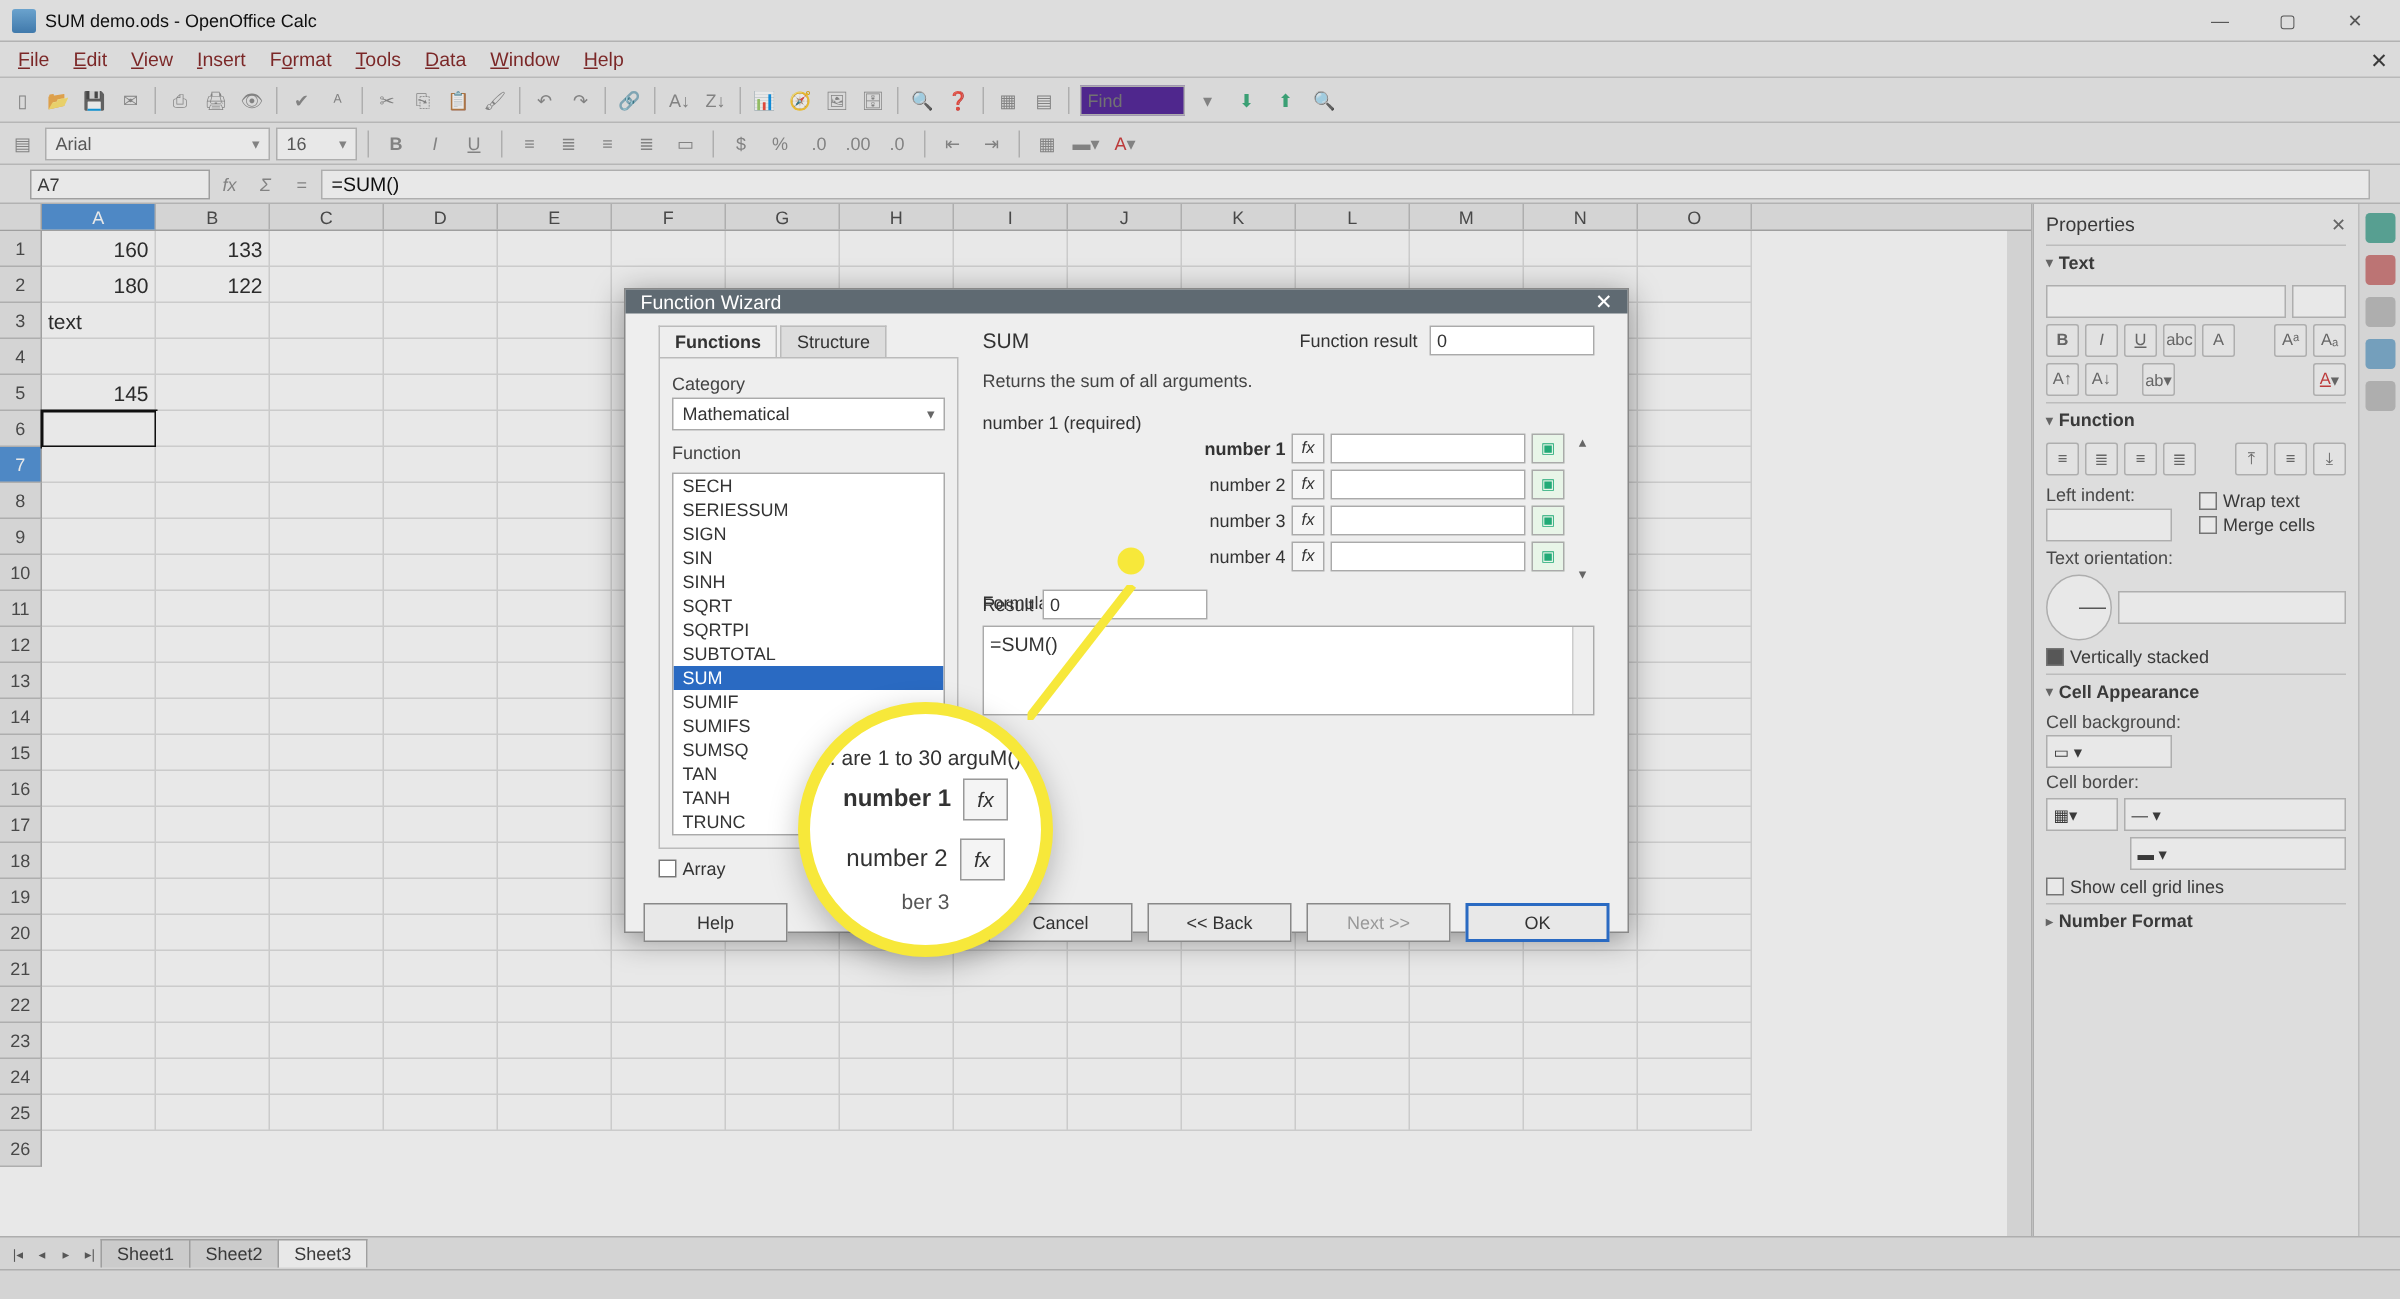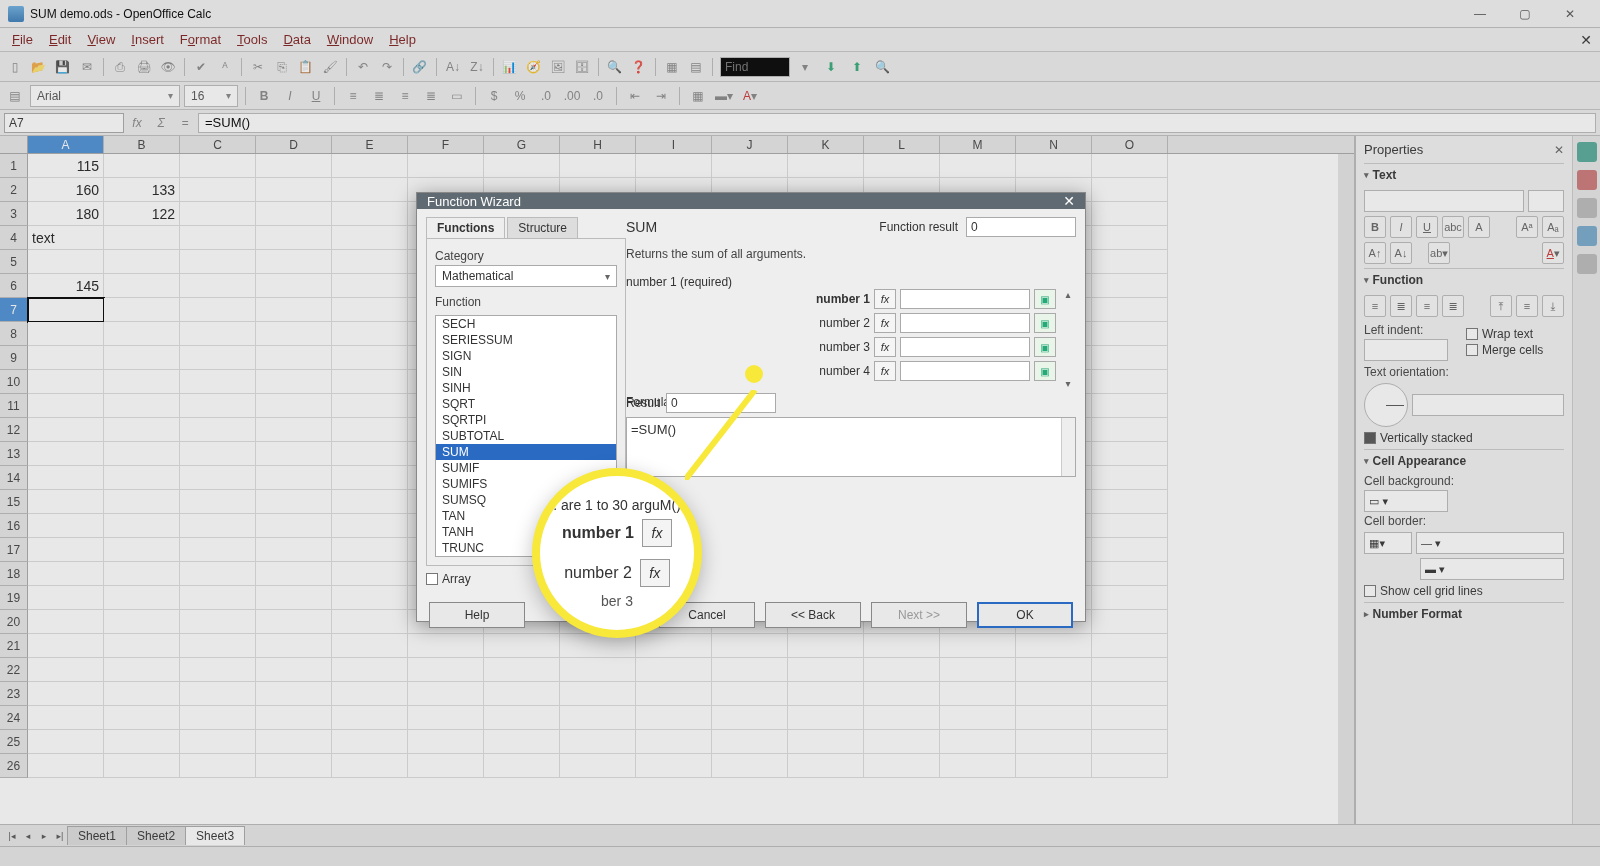--- a/index.html
+++ b/index.html
@@ -20,29 +20,29 @@
 .menubar .mi { padding: 3px 8px; color: #7f1d1d; font-size: 13px; }
 .menubar .mi u { text-decoration: underline; }
 .menubar .close-doc { margin-left: auto; width: 20px; text-align: center; font-size: 14px; }
 
 
 .toolbar { height: 30px; background: #eee; display: flex; align-items: center; padding: 0 4px; border-bottom: 1px solid #c5c5c5; gap: 2px; }
 .tbtn { width: 22px; height: 22px; display: flex; align-items: center; justify-content: center; color: #888; border-radius: 2px; }
 .tsep { width: 1px; height: 18px; background: #bbb; margin: 0 3px; }
 
 .find-box { display:flex; align-items:center; gap:4px; margin-left: 2px; }
-.find-box input { width: 70px; height: 20px; border: 1px solid #bbb; padding: 0 4px; font-size: 12px; color: #888; background: #000000; }
+.find-box input { width: 70px; height: 20px; border: 1px solid #bbb; padding: 0 4px; font-size: 12px; color: #888; background: #4c1d95; }
 
 
 .fontrow { height: 28px; background: #eee; display: flex; align-items: center; padding: 0 4px; gap: 4px; border-bottom: 1px solid #c5c5c5; }
 .fontrow .combo { height: 22px; border: 1px solid #bbb; background: #fff; display: flex; align-items: center; padding: 0 6px; font-size: 12px; color: #555; position: relative; }
 .fontrow .combo::after { content: "▾"; color: #888; margin-left: auto; font-size: 10px; }
 
 
-.fbar { height: 26px; background: #eee; display: flex; align-items: center; padding: 0 4px; gap: 2px; border-bottom: 1px solid #c0c0c0; }
+.fbar { height: 26px; background: #eee; display: flex; align-items: center; padding: 0 20px; gap: 2px; border-bottom: 1px solid #c0c0c0; }
 .namebox { width: 120px; height: 20px; border: 1px solid #aaa; background: #fff; padding: 0 4px; display: flex; align-items: center; font-size: 12px; }
 .fbar .fbtn { width: 22px; height: 20px; display:flex; align-items:center; justify-content:center; color:#888; font-style: italic; }
 .finput { flex: 1; height: 20px; border: 1px solid #bbb; background: #fff; padding: 0 6px; font-size: 13px; }
 
 
 .main { display: flex; height: calc(866px - 28px - 24px - 30px - 28px - 26px - 20px - 22px); }
 .sheet-area { flex: 1; background: #fff; position: relative; overflow: hidden; border-right: 1px solid #bbb; }
 .sidebar { width: 245px; background: #f2f2f2; border-left: 1px solid #bbb; display: flex; }
 .sidebar-content { flex: 1; padding: 6px 8px; overflow: hidden; }
 .sidebar-icons { width: 28px; background: #e8e8e8; border-left: 1px solid #ccc; display: flex; flex-direction: column; align-items: center; padding-top: 6px; gap: 8px; }
@@ -83,21 +83,21 @@
 .stab { padding: 2px 10px; font-size:12px; background:#ddd; border:1px solid #aaa; border-bottom:none; margin-left:-1px; }
 .stab.active { background:#fff; font-weight:500; }
 
 
 .statusbar { height:20px; background:#e8e8e8; border-top:1px solid #bbb; }
 
 
 .dialog { position:absolute; left:416px; top:192px; width:670px; height:430px; background:#eee; border:1px solid #888; z-index:20; box-shadow: 0 4px 20px rgba(0,0,0,.4); display:flex; flex-direction:column; }
 .dialog-titlebar { height:28px; background:#5f6a72; color:#fff; display:flex; align-items:center; padding:0 10px; font-size:13px; }
 .dialog-titlebar .dclose { margin-left:auto; font-size:14px; }
-.dialog-body { flex:1; display:flex; padding: 8px 9px; gap: 0; }
+.dialog-body { flex:1; display:flex; padding: 8px 22px; gap: 16px; }
 .dialog-left { width: 200px; display:flex; flex-direction:column; }
 .tabs { display:flex; gap:2px; }
 .tab { padding:3px 10px; font-size:12px; border:1px solid #bbb; background:#ddd; border-bottom:none; }
 .tab.active { background:#eee; font-weight:600; }
 .tabpanel { border:1px solid #bbb; padding:8px; flex:1; display:flex; flex-direction:column; background:#eee; }
 .lbl { font-size:12px; color:#444; margin: 2px 0; }
 .dcombo { height:22px; border:1px solid #aaa; background:#fff; display:flex; align-items:center; padding:0 6px; font-size:12px; position:relative; }
 .dcombo::after { content:"▾"; margin-left:auto; font-size:10px; color:#666; }
 .funclist { flex:1; border:1px solid #aaa; background:#fff; overflow-y:auto; margin-top:4px; }
 .fitem { padding:1px 6px; font-size:12px; color:#333; }
@@ -312,37 +312,20 @@
           <div class="rh">20</div>
           <div class="rh">21</div>
           <div class="rh">22</div>
           <div class="rh">23</div>
           <div class="rh">24</div>
           <div class="rh">25</div>
           <div class="rh">26</div>
         </div>
       <div class="cells" id="cells">
           <div class="crow">
-            <div class="cell">115</div>
-            <div class="cell"></div>
-            <div class="cell"></div>
-            <div class="cell"></div>
-            <div class="cell"></div>
-            <div class="cell"></div>
-            <div class="cell"></div>
-            <div class="cell"></div>
-            <div class="cell"></div>
-            <div class="cell"></div>
-            <div class="cell"></div>
-            <div class="cell"></div>
-            <div class="cell"></div>
-            <div class="cell"></div>
-            <div class="cell"></div>
-          </div>
-          <div class="crow">
             <div class="cell">160</div>
             <div class="cell">133</div>
             <div class="cell"></div>
             <div class="cell"></div>
             <div class="cell"></div>
             <div class="cell"></div>
             <div class="cell"></div>
             <div class="cell"></div>
             <div class="cell"></div>
             <div class="cell"></div>

